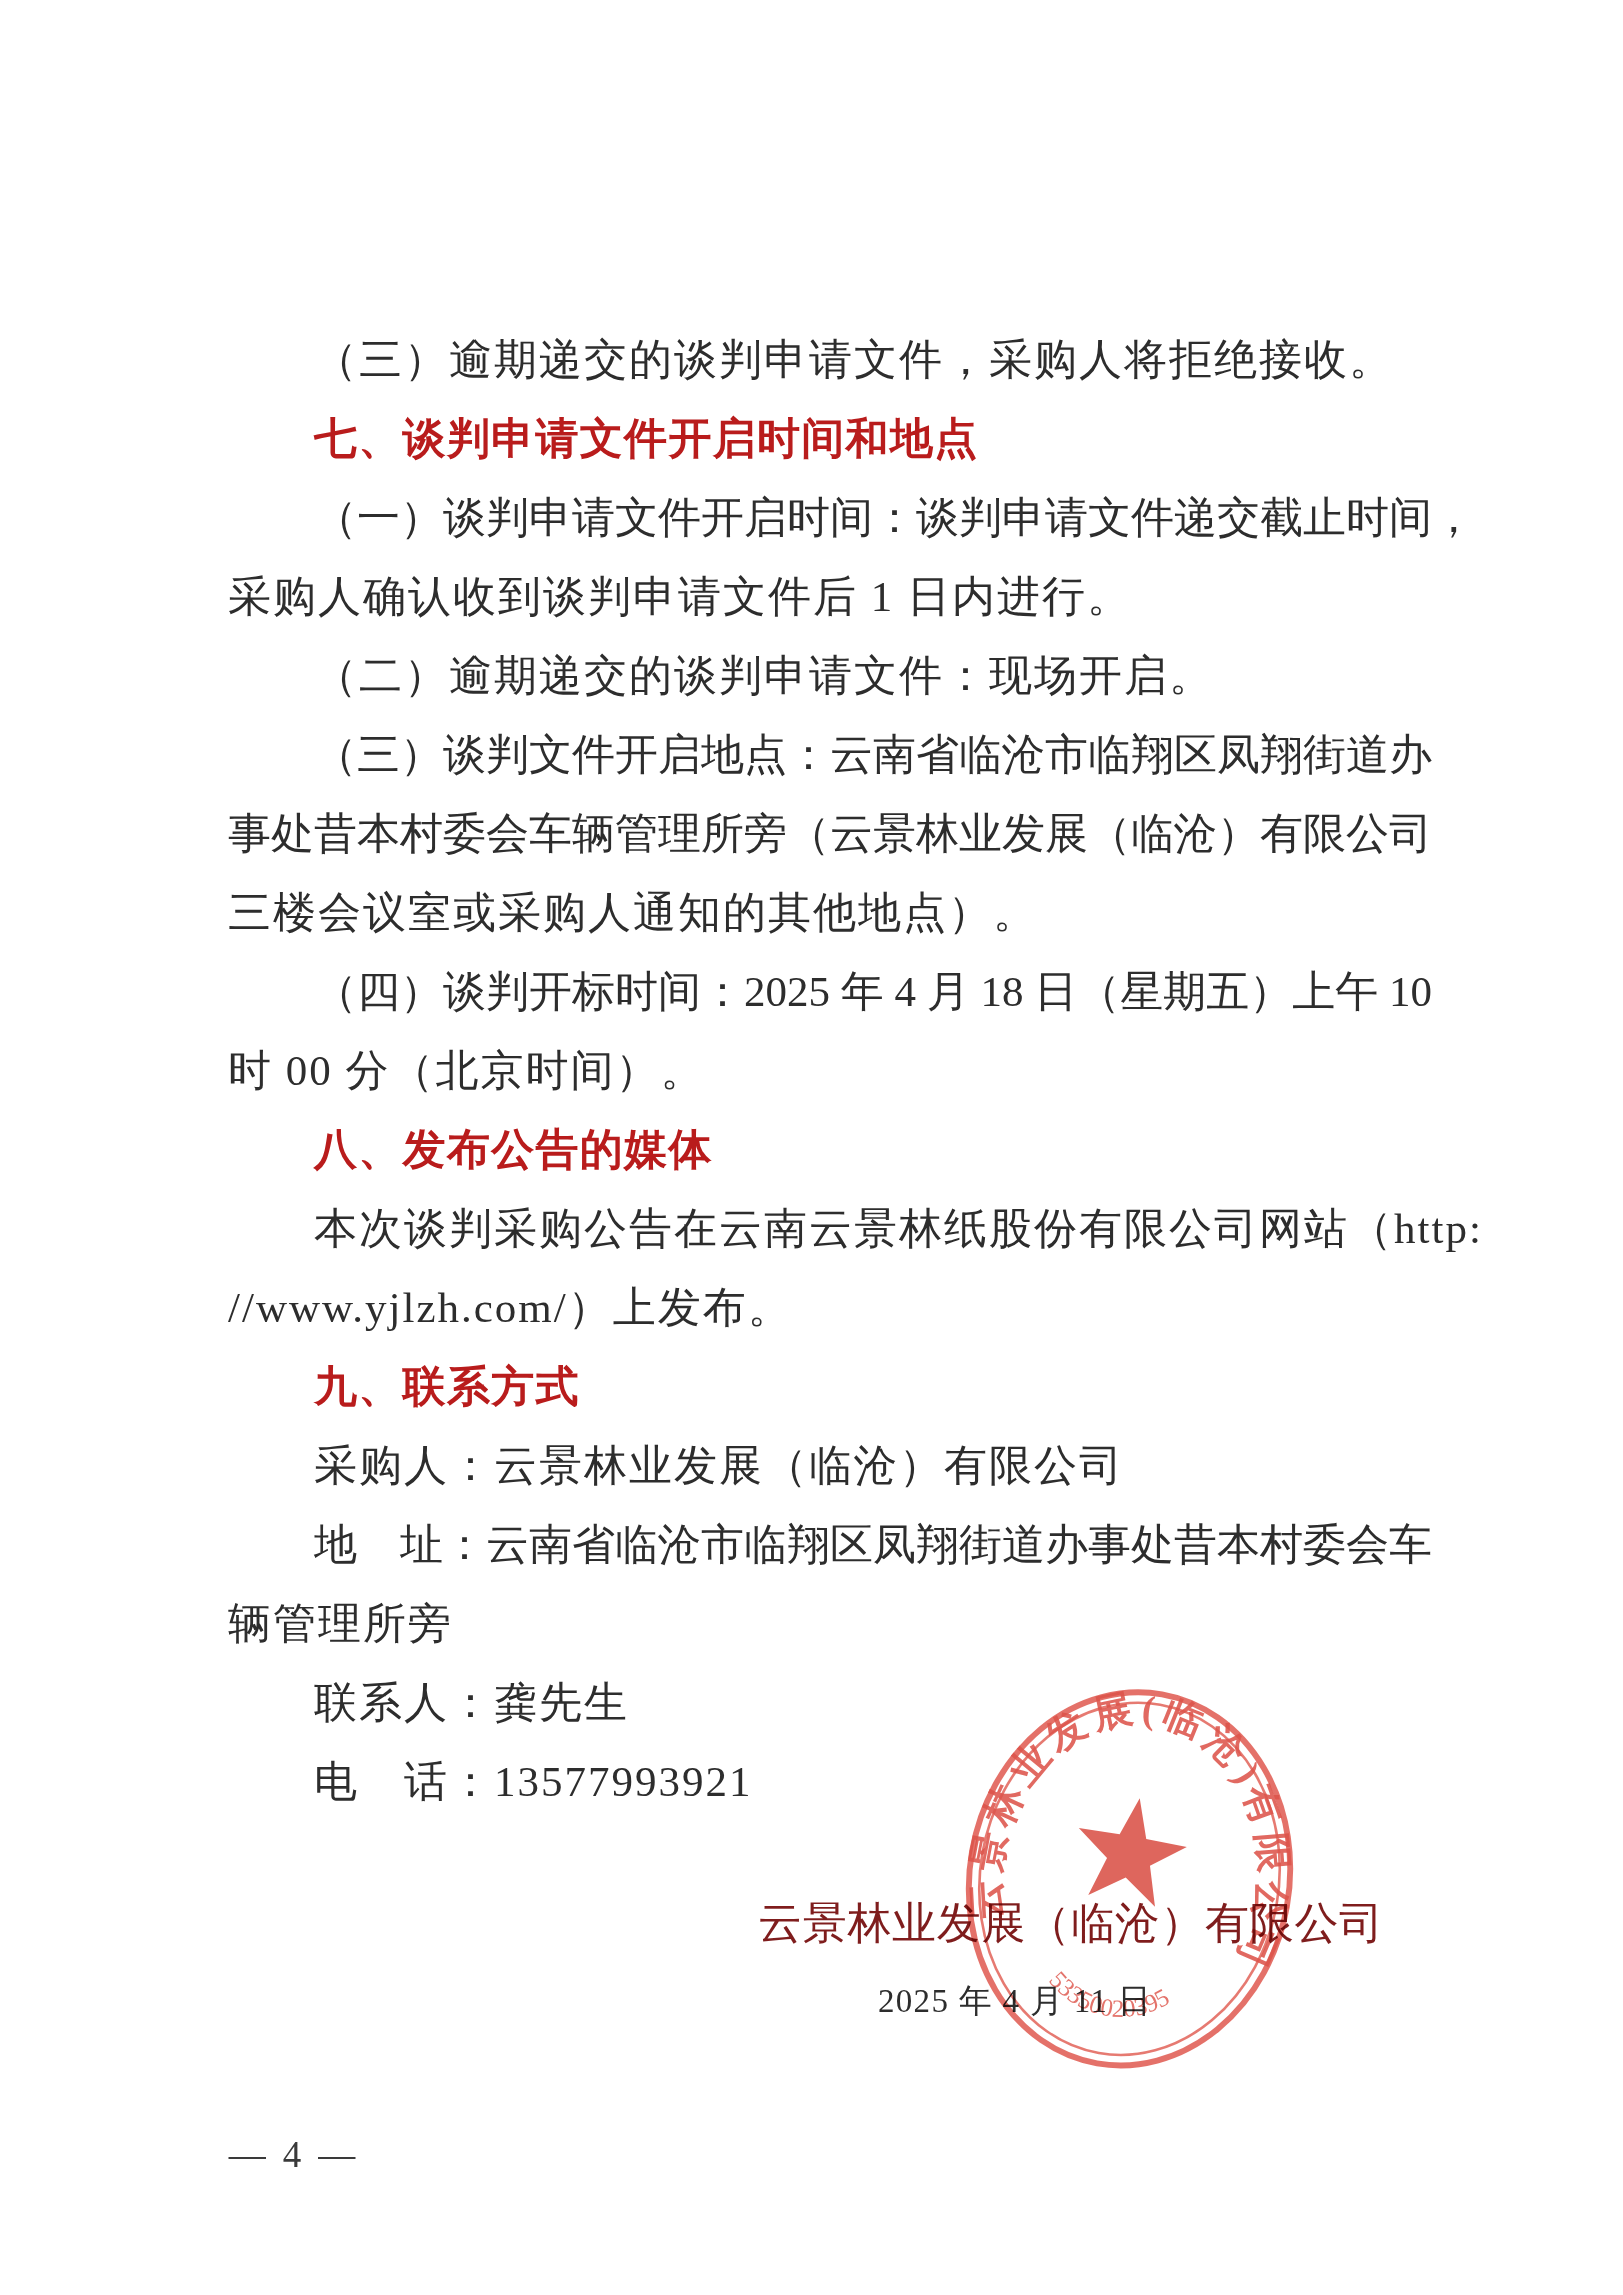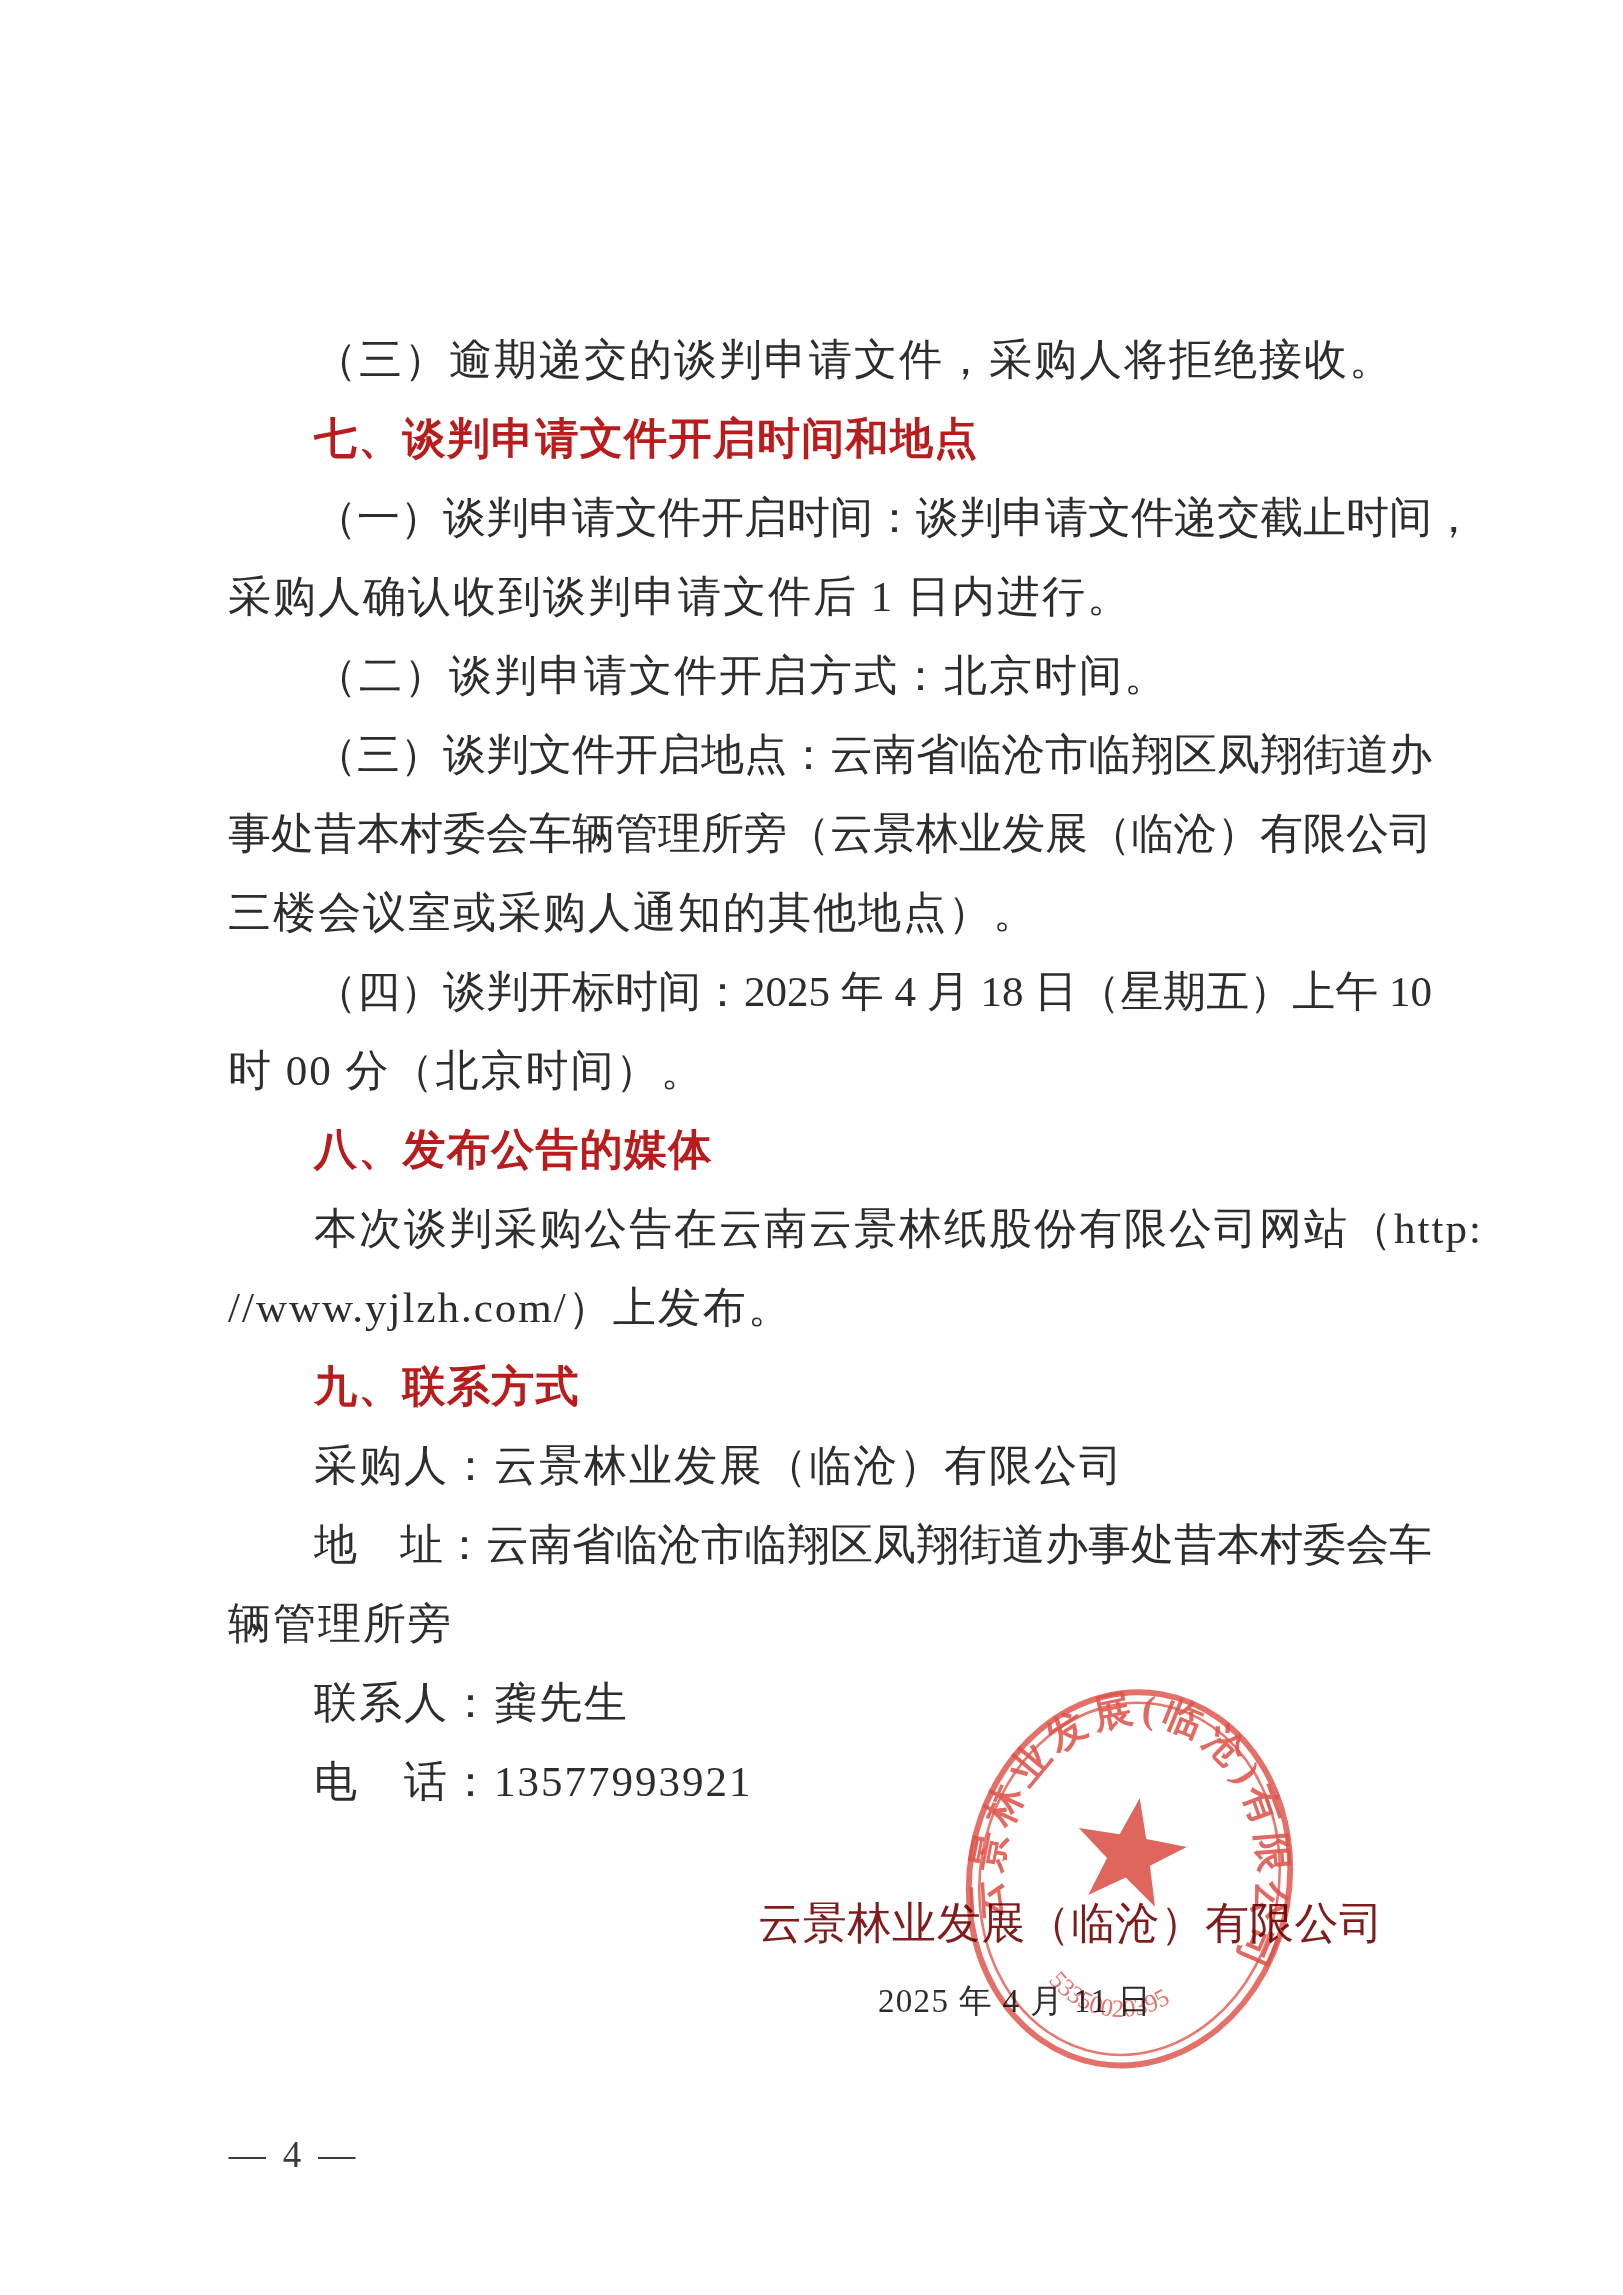--- a/index.html
+++ b/index.html
@@ -75,21 +75,21 @@
 </head>
 <body>
 
 <div class="page">
 
   <div class="body-text">
     <div class="line indent">（三）逾期递交的谈判申请文件，采购人将拒绝接收。</div>
     <div class="line indent heading">七、谈判申请文件开启时间和地点</div>
     <div class="line indent tight">（一）谈判申请文件开启时间：谈判申请文件递交截止时间，</div>
     <div class="line">采购人确认收到谈判申请文件后 1 日内进行。</div>
-    <div class="line indent">（二）谈判申请文件开启方式：北京时间。</div>
+    <div class="line indent">（二）逾期递交的谈判申请文件：现场开启。</div>
     <div class="line indent tight">（三）谈判文件开启地点：云南省临沧市临翔区凤翔街道办</div>
     <div class="line tight">事处昔本村委会车辆管理所旁（云景林业发展（临沧）有限公司</div>
     <div class="line">三楼会议室或采购人通知的其他地点）。</div>
     <div class="line indent tight">（四）谈判开标时间：2025 年 4 月 18 日（星期五）上午 10</div>
     <div class="line">时 00 分（北京时间）。</div>
     <div class="line indent heading">八、发布公告的媒体</div>
     <div class="line indent">本次谈判采购公告在云南云景林纸股份有限公司网站（http:</div>
     <div class="line">//www.yjlzh.com/）上发布。</div>
     <div class="line indent heading">九、联系方式</div>
     <div class="line indent">采购人：云景林业发展（临沧）有限公司</div>

